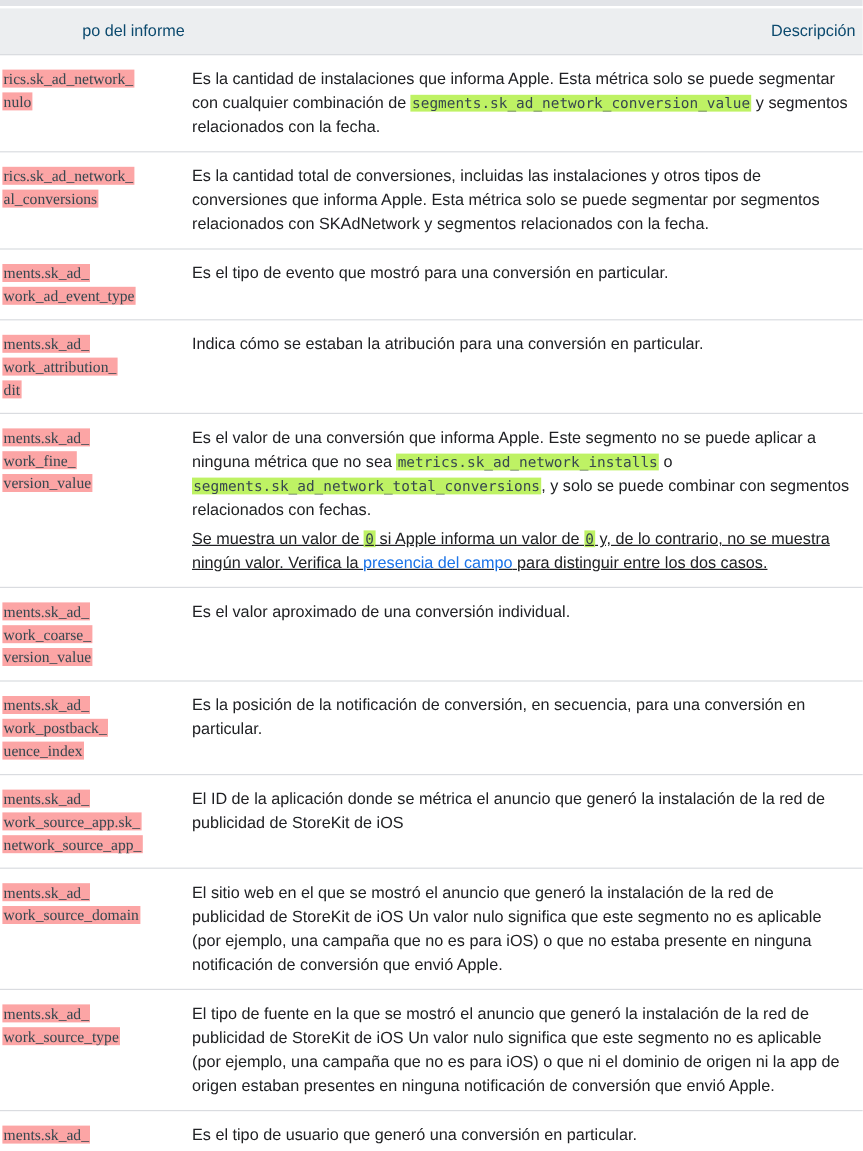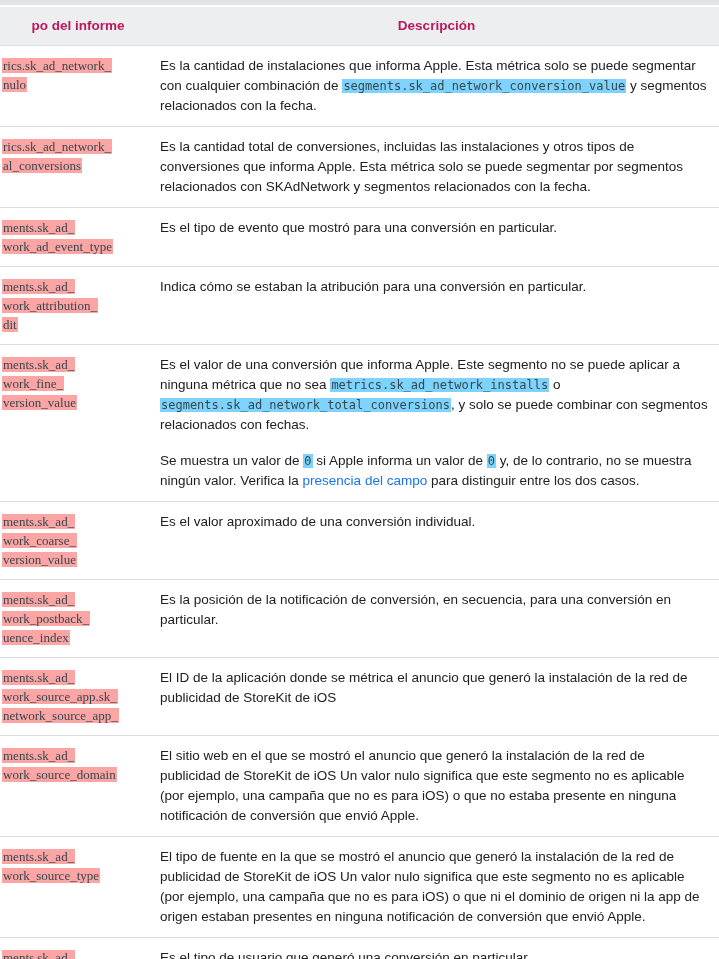--- a/index.html
+++ b/index.html
@@ -23,24 +23,24 @@
     height: 2px;
     background: #ffffff;
   }
   table.fields-table {
     width: 719px;
     border-collapse: collapse;
     table-layout: fixed;
   }
   th {
     background: #eceef0;
-    text-align: center;
-    font-weight: bold;
+    text-align: right;
+    font-weight: normal;
     font-size: 13.5px;
-    color: #be185d;
+    color: #0c4a6e;
     padding: 11px 6px 12px 0;
     vertical-align: top;
   }
   th.field-col { width: 152px; padding-left: 2px; }
   th.desc-col  { padding-left: 0; }
   tbody tr { border-top: 1px solid #dadce0; }
   td {
     vertical-align: top;
     padding: 10px 10px 10px 0;
   }
@@ -58,27 +58,28 @@
     font-size: 13px;
     color: #37474f;
     background: #fca5a5;
     padding: 0 1px;
   }
   td.desc-cell p {
     margin: 0;
     line-height: 20px;
   }
   td.desc-cell p + p {
-    margin-top: 16px;
+    margin-top: 4px;
+    text-decoration: underline;
   }
   code.inline-code {
     font-family: "DejaVu Sans Mono", monospace;
     font-size: 12px;
     color: #37474f;
-    background: #7dd3fc;
+    background: #bef264;
     padding: 0 1px;
     white-space: nowrap;
   }
   a.doc-link {
     color: #1a73e8;
     text-decoration: none;
   }
 </style>
 </head>
 <body>

